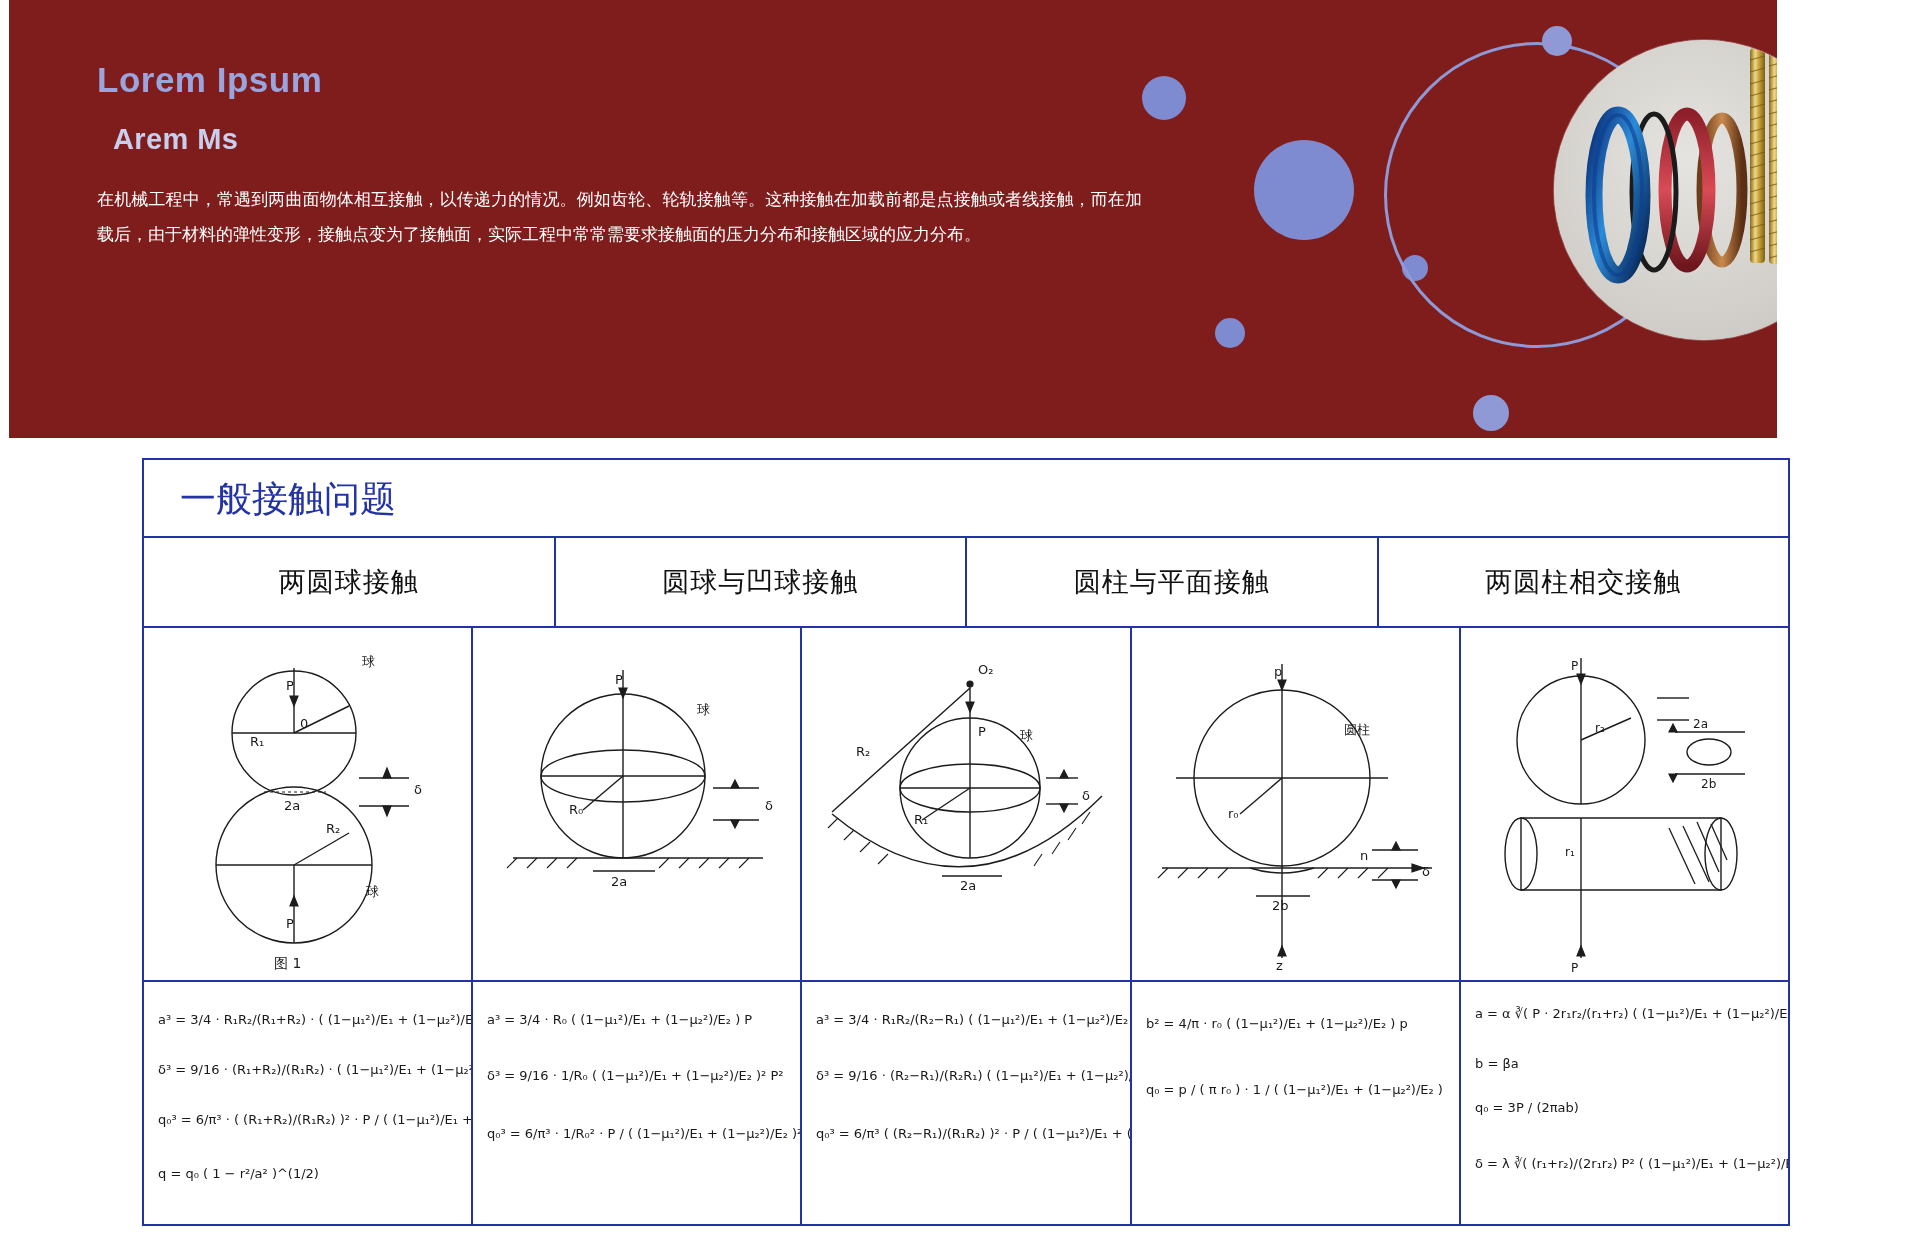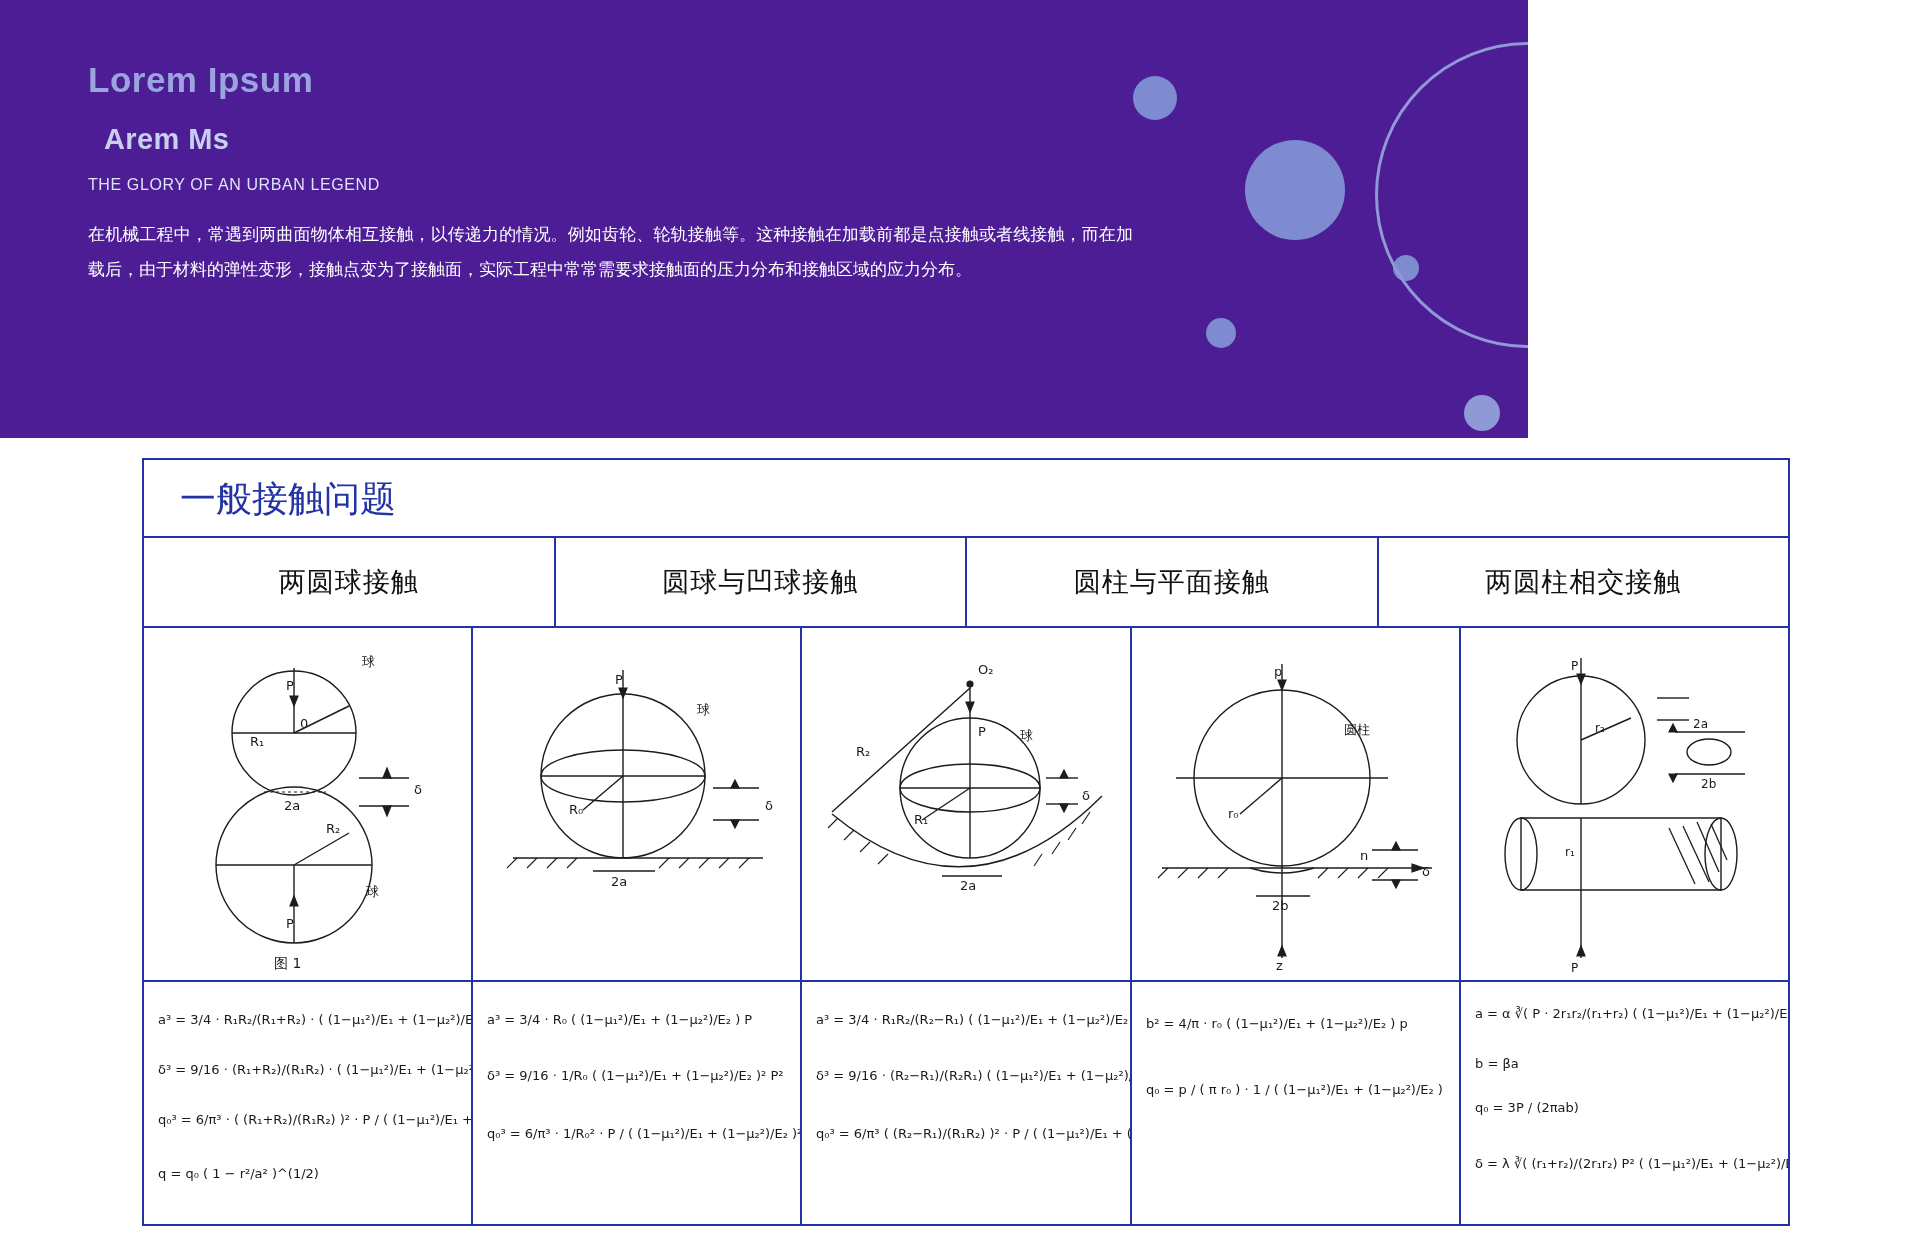--- a/index.html
+++ b/index.html
@@ -11,24 +11,24 @@
     width: 1920px;
     height: 1243px;
     position: relative;
     overflow: hidden;
     font-family: "Liberation Sans", sans-serif;
   }
 
   
   .header {
     position: absolute;
-    left: 0; top: 0;
-    width: 1528px;
+    left: 9px; top: 0;
+    width: 1768px;
     height: 438px;
-    background: #4c1d95;
+    background: #7f1d1d;
     overflow: hidden;
   }
   .header-inner {
     position: absolute;
     left: 88px;
     top: 58px;
     width: 1060px;
   }
   .lorem {
     font-size: 35px;
@@ -69,21 +69,21 @@
     margin: 2px 0 0 0;
     color: #dfe3f6;
     font-size: 16px;
     letter-spacing: 0.6px;
   }
   .paragraph {
     margin: 24px 0 0 0;
     color: #ffffff;
     font-size: 17px;
     line-height: 2.05;
-    font-family: Liberation Serif, serif;
+    font-family: Liberation Mono, monospace;
     width: 1045px;
     text-align: justify;
   }
 
   
   .deco {
     position: absolute;
     border-radius: 50%;
   }
   .c-big-filled { width: 100px; height: 100px; background: #7f8bd0; left: 1245px; top: 140px; }
@@ -325,21 +325,20 @@
       <ellipse cx="100" cy="152" rx="22" ry="78" fill="none" stroke="#1b1b1b" stroke-width="5"></ellipse>
 
       <ellipse cx="64" cy="155" rx="24" ry="80" fill="none" stroke="url(#blue)" stroke-width="17"></ellipse>
       <ellipse cx="64" cy="155" rx="24" ry="80" fill="none" stroke="#0d3d8f" stroke-width="4" opacity="0.6"></ellipse>
     </svg>
   </div>
 
   <div class="header-inner">
     <p class="lorem">Lorem Ipsum</p>
     <p class="arem">Arem Ms</p>
-    <p class="subtitle-en">THE GLORY OF AN URBAN LEGEND</p>
     <p class="paragraph">在机械工程中，常遇到两曲面物体相互接触，以传递力的情况。例如齿轮、轮轨接触等。这种接触在加载前都是点接触或者线接触，而在加载后，由于材料的弹性变形，接触点变为了接触面，实际工程中常常需要求接触面的压力分布和接触区域的应力分布。</p>
   </div>
 </div>
 
 <div class="sheet">
 
   <div class="sheet-title">一般接触问题</div>
 
   <div class="row header-row">
     <div class="cell">

